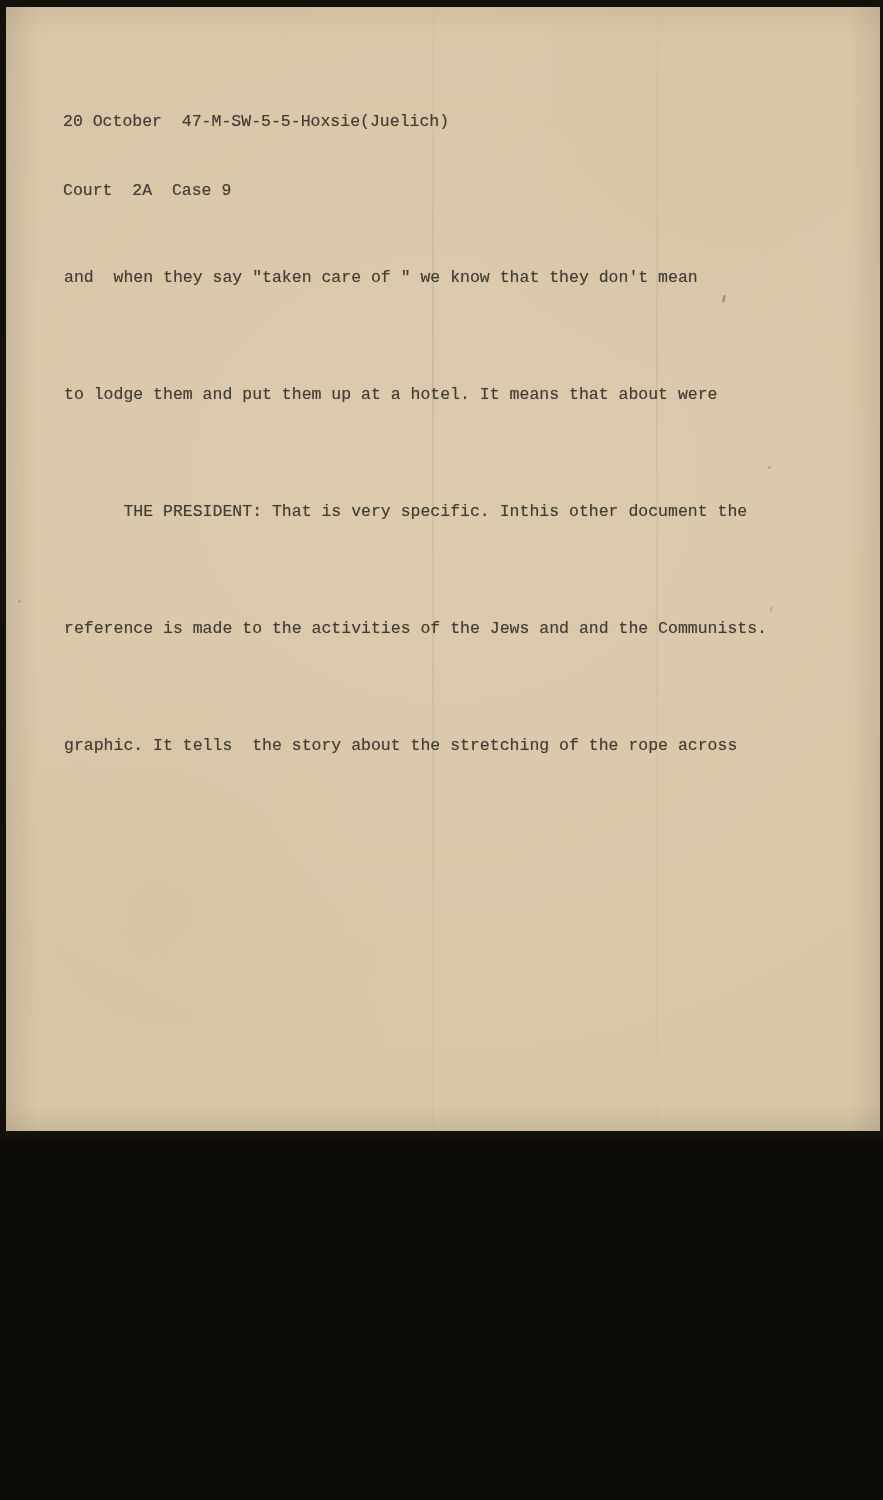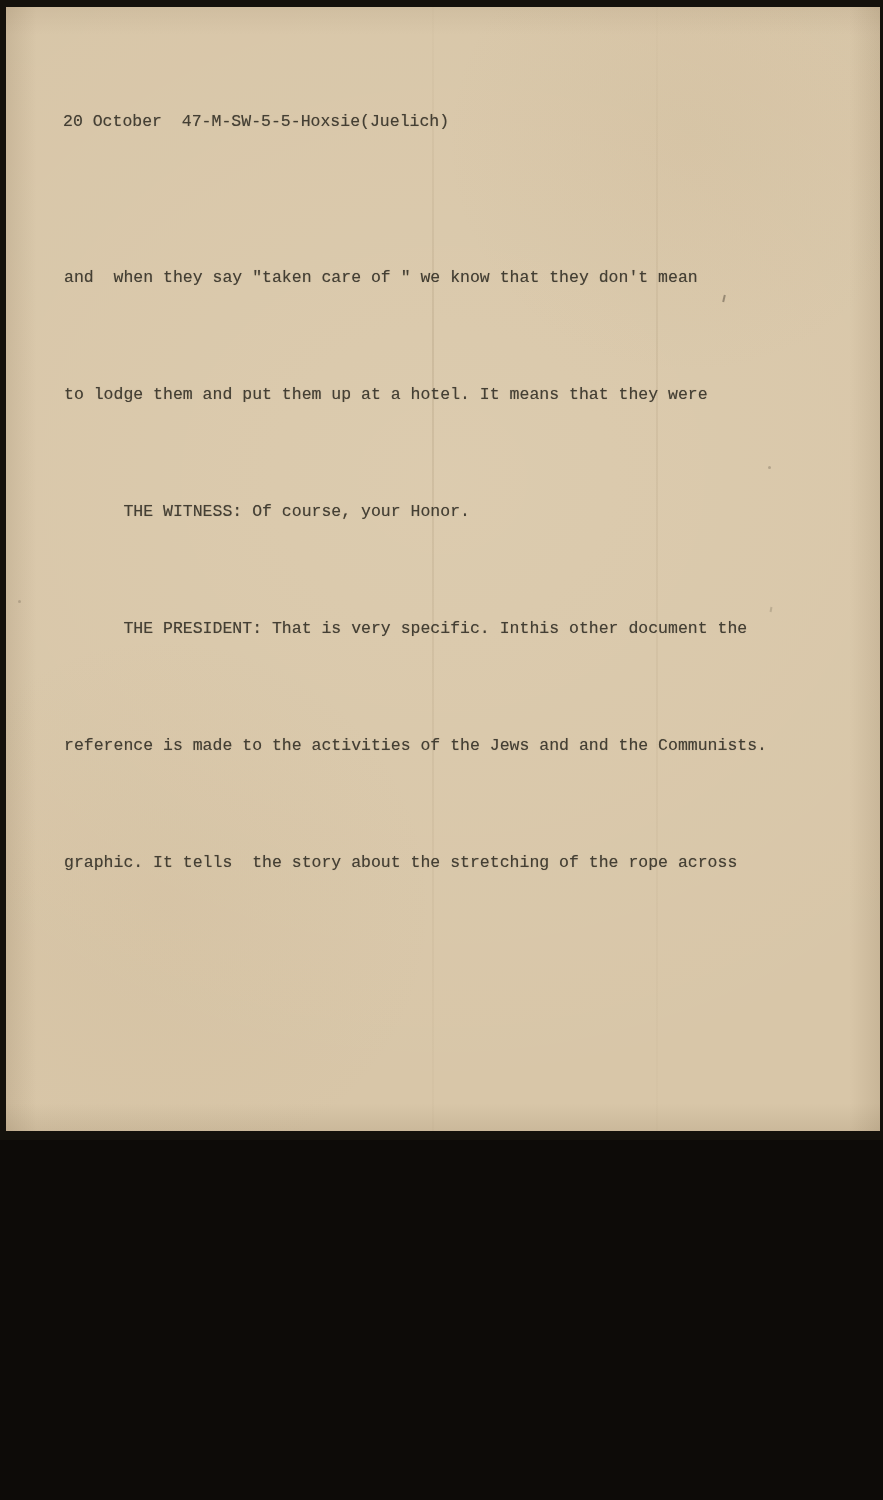--- a/index.html
+++ b/index.html
@@ -92,26 +92,26 @@
     <div class="crease c2"></div>
 
     <div class="speck s1"></div>
     <div class="speck s2"></div>
     <div class="speck s3"></div>
     <div class="speck s4"></div>
     <div class="speck s5"></div>
 
     <div class="header-block typed">
       <div class="hline">20 October  47-M-SW-5-5-Hoxsie(Juelich)</div>
+      <div class="hline">Court  2A  Case 9</div>
     </div>
 
     <div class="body-block typed">
       <div class="line">and  when they say "taken care of " we know that they don't mean</div>
-      <div class="line">to lodge them and put them up at a hotel. It means that they were</div>
-      <div class="line">      THE WITNESS: Of course, your Honor.</div>
+      <div class="line">to lodge them and put them up at a hotel. It means that about were</div>
       <div class="line">      THE PRESIDENT: That is very specific. Inthis other document the</div>
       <div class="line">reference is made to the activities of the Jews and and the Communists.</div>
       <div class="line">graphic. It tells  the story about the stretching of the rope across</div>
       
       
       
       
       
       
       

